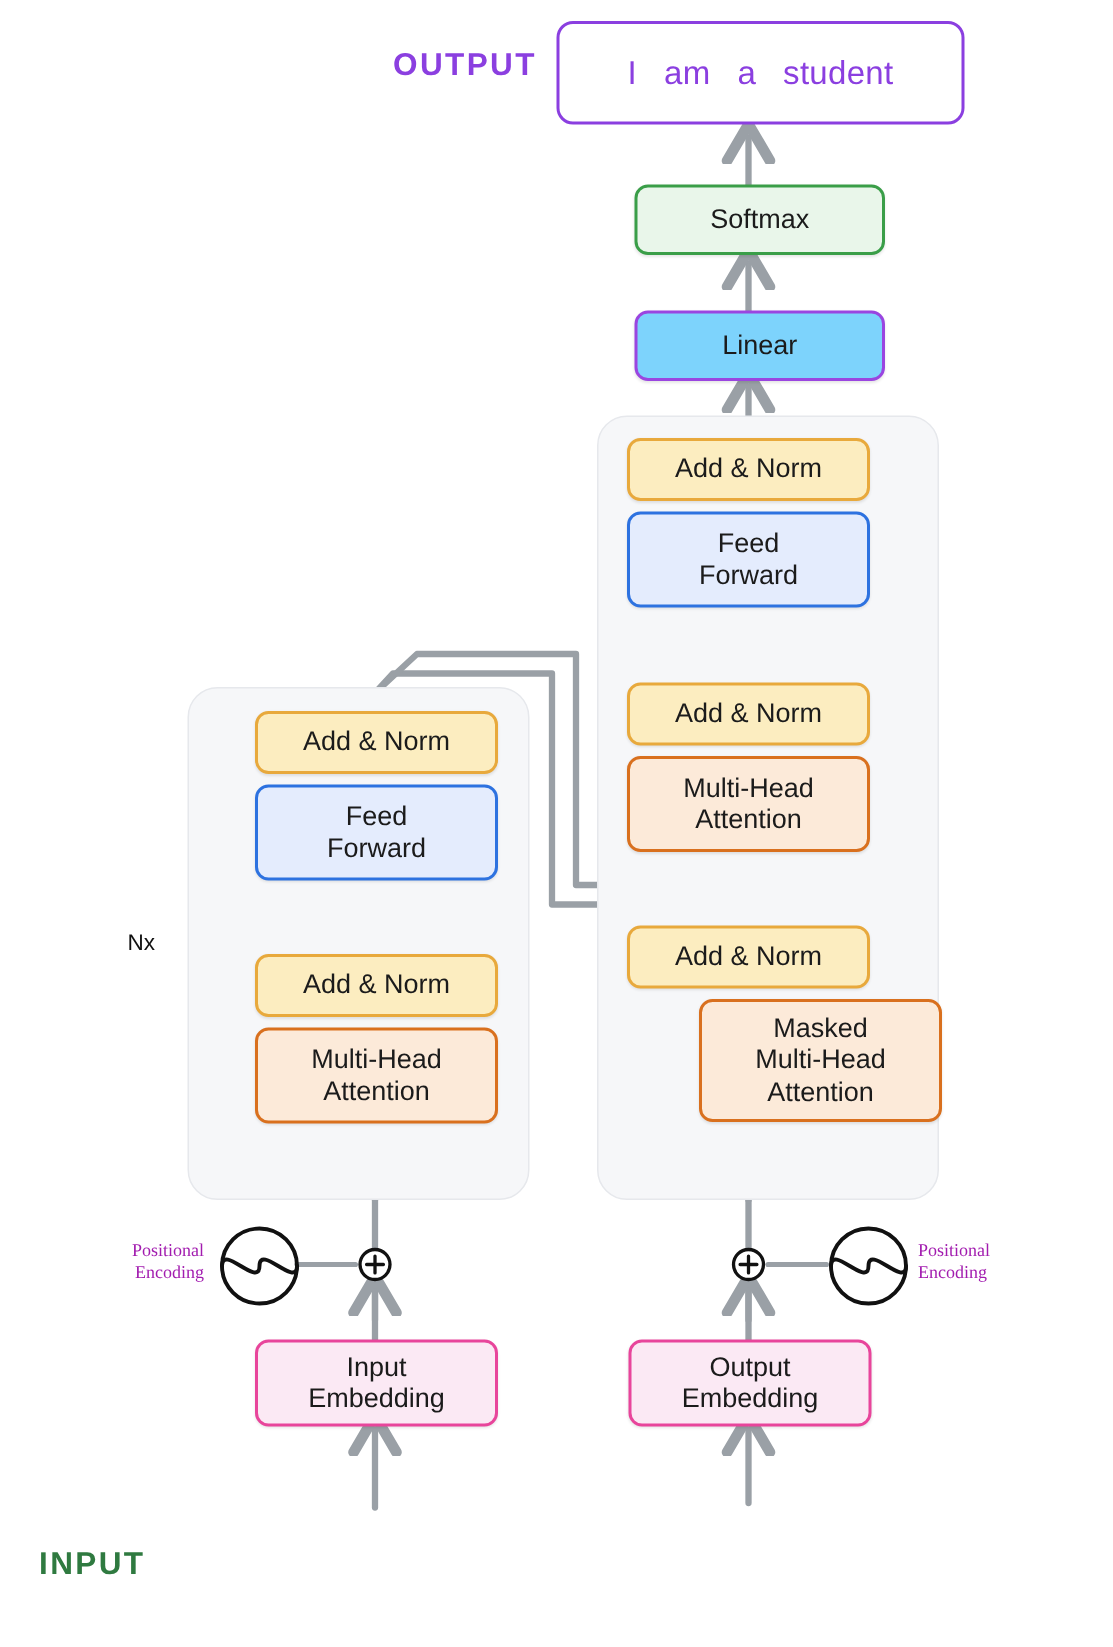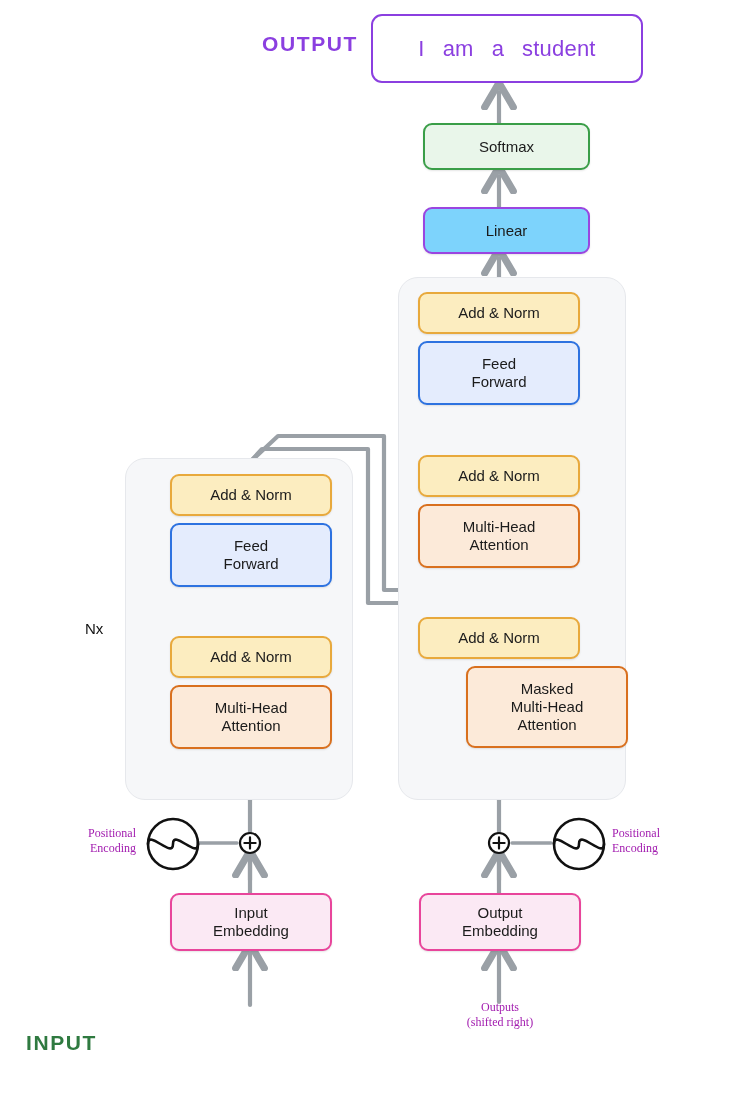--- a/index.html
+++ b/index.html
@@ -15,21 +15,21 @@
   #wires{ position:absolute; left:0; top:0; width:742px; height:1098px; }
 
   
   .node{
     position:absolute;
     display:flex; align-items:center; justify-content:center;
     text-align:center;
     border-radius:9px;
     border:2px solid #999;
     background:#fff;
-    font-size:15px;
+    font-size:18px;
     line-height:1.18;
     color:#1b1b1b;
     white-space:pre-line;
     box-shadow:0 1px 2px rgba(0,0,0,.10);
     z-index:3;
   }
   .node.addnorm{ background:#fcedc0; border-color:#e8a93c; }
   .node.ffn    { background:#e4ecfd; border-color:#2d72e0; }
   .node.attn   { background:#fcead9; border-color:#d9701e; }
   .node.embed  { background:#fbe9f4; border-color:#e8459b; border-width:2.5px; }
@@ -199,19 +199,17 @@
 
   <div class="cap right" style="left:612px; top:826px; width:110px;">Positional
 Encoding</div>
 
   <div class="node embed" style="left:170px; top:893px; width:162px; height:58px;">Input
 Embedding</div>
 
   <div class="node embed" style="left:419px; top:893px; width:162px; height:58px;">Output
 Embedding</div>
 
-  <div class="cap" style="left:414px; top:1000px; width:172px;">Outputs
-(shifted right)</div>
 
   <div class="banner in" style="left:26px; top:1031px;">INPUT</div>
 
 
 </div>
 
 </body></html>

